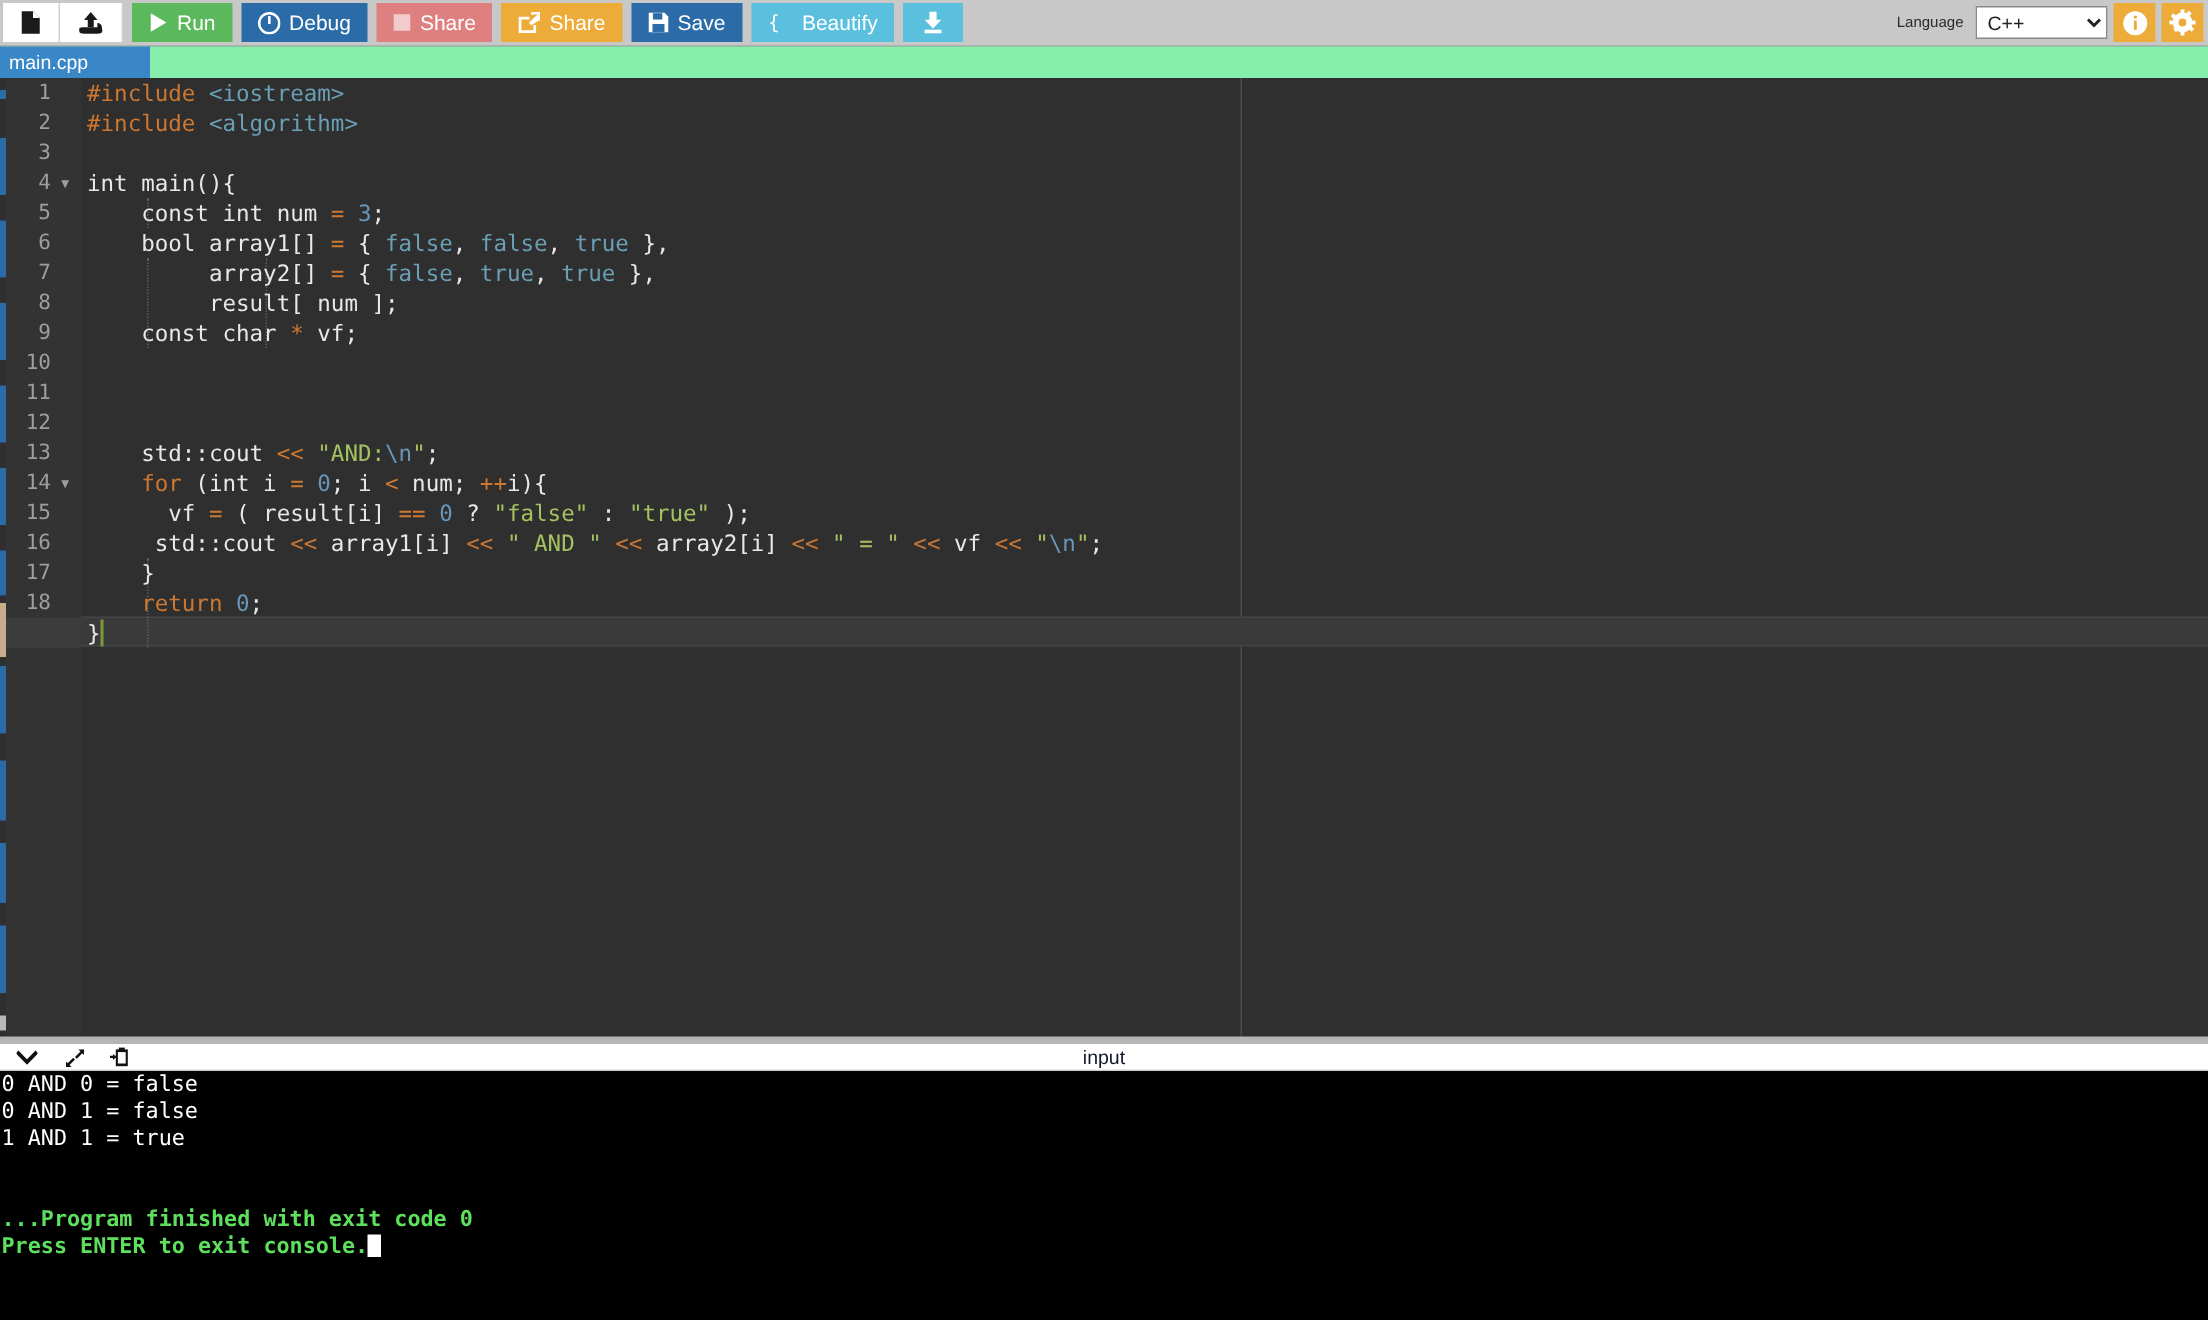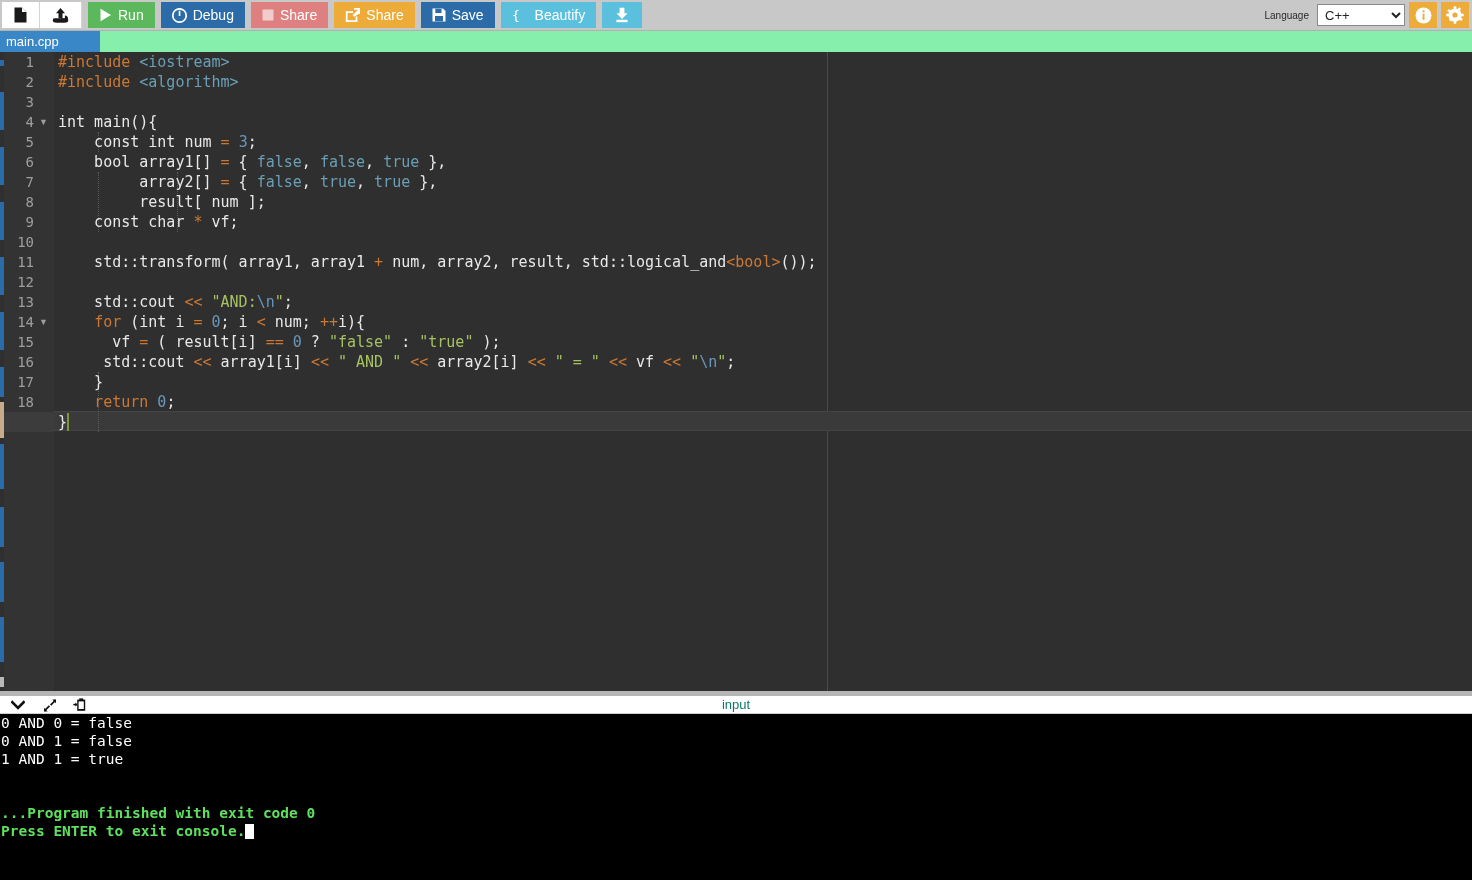--- a/index.html
+++ b/index.html
@@ -186,21 +186,21 @@
     width: 24px; height: 16px;
     display: flex; align-items: center; justify-content: center;
     cursor: pointer;
   }
   #input-label {
     position: absolute; left: 0; top: 0;
     width: 1472px; height: 18px;
     text-align: center;
     line-height: 18px;
     font-size: 13px;
-    color: #0f766e;
+    color: #0f172a;
     pointer-events: none;
   }
   #console {
     position: absolute; left: 0; top: 714px;
     width: 1472px; height: 166px;
     background: #000000;
     overflow: hidden;
     padding-left: 1px;
     cursor: text;
   }
@@ -381,21 +381,20 @@
       <div class="codeline" style="top: 0px;"><span class="t-pre">#include</span><span class="t-plain"> </span><span class="t-inc">&lt;iostream&gt;</span></div>
       <div class="codeline" style="top: 20px;"><span class="t-pre">#include</span><span class="t-plain"> </span><span class="t-inc">&lt;algorithm&gt;</span></div>
       <div class="codeline" style="top: 40px;"></div>
       <div class="codeline" style="top: 60px;"><span class="t-plain">int main(){</span></div>
       <div class="codeline" style="top: 80px;"><span class="t-plain">    const int num </span><span class="t-op">=</span><span class="t-plain"> </span><span class="t-num">3</span><span class="t-plain">;</span></div>
       <div class="codeline" style="top: 100px;"><span class="t-plain">    bool array1[] </span><span class="t-op">=</span><span class="t-plain"> { </span><span class="t-bool">false</span><span class="t-plain">, </span><span class="t-bool">false</span><span class="t-plain">, </span><span class="t-bool">true</span><span class="t-plain"> },</span></div>
       <div class="codeline" style="top: 120px;"><span class="t-plain">         array2[] </span><span class="t-op">=</span><span class="t-plain"> { </span><span class="t-bool">false</span><span class="t-plain">, </span><span class="t-bool">true</span><span class="t-plain">, </span><span class="t-bool">true</span><span class="t-plain"> },</span></div>
       <div class="codeline" style="top: 140px;"><span class="t-plain">         result[ num ];</span></div>
       <div class="codeline" style="top: 160px;"><span class="t-plain">    const char </span><span class="t-op">*</span><span class="t-plain"> vf;</span></div>
       <div class="codeline" style="top: 180px;"></div>
-      <div class="codeline" style="top: 200px;"><span class="t-plain">    std::transform( array1, array1 </span><span class="t-op">+</span><span class="t-plain"> num, array2, result, std::logical_and</span><span class="t-op">&lt;bool&gt;</span><span class="t-plain">());</span></div>
       <div class="codeline" style="top: 220px;"></div>
       <div class="codeline" style="top: 240px;"><span class="t-plain">    std::cout </span><span class="t-op">&lt;&lt;</span><span class="t-plain"> </span><span class="t-str">"AND:</span><span class="t-esc">\n</span><span class="t-str">"</span><span class="t-plain">;</span></div>
       <div class="codeline" style="top: 260px;"><span class="t-plain">    </span><span class="t-kw">for</span><span class="t-plain"> (int i </span><span class="t-op">=</span><span class="t-plain"> </span><span class="t-num">0</span><span class="t-plain">; i </span><span class="t-op">&lt;</span><span class="t-plain"> num; </span><span class="t-op">++</span><span class="t-plain">i){</span></div>
       <div class="codeline" style="top: 280px;"><span class="t-plain">      vf </span><span class="t-op">=</span><span class="t-plain"> ( result[i] </span><span class="t-op">==</span><span class="t-plain"> </span><span class="t-num">0</span><span class="t-plain"> ? </span><span class="t-str">"false"</span><span class="t-plain"> : </span><span class="t-str">"true"</span><span class="t-plain"> );</span></div>
       <div class="codeline" style="top: 300px;"><span class="t-plain">     std::cout </span><span class="t-op">&lt;&lt;</span><span class="t-plain"> array1[i] </span><span class="t-op">&lt;&lt;</span><span class="t-plain"> </span><span class="t-str">" AND "</span><span class="t-plain"> </span><span class="t-op">&lt;&lt;</span><span class="t-plain"> array2[i] </span><span class="t-op">&lt;&lt;</span><span class="t-plain"> </span><span class="t-str">" = "</span><span class="t-plain"> </span><span class="t-op">&lt;&lt;</span><span class="t-plain"> vf </span><span class="t-op">&lt;&lt;</span><span class="t-plain"> </span><span class="t-str">"</span><span class="t-esc">\n</span><span class="t-str">"</span><span class="t-plain">;</span></div>
       <div class="codeline" style="top: 320px;"><span class="t-plain">    }</span></div>
       <div class="codeline" style="top: 340px;"><span class="t-plain">    </span><span class="t-kw">return</span><span class="t-plain"> </span><span class="t-num">0</span><span class="t-plain">;</span></div>
       <div class="codeline" style="top: 360px;"><span class="t-plain">}</span></div>
       <div id="caret" style="top: 361px; left: 13px;"></div>
     </div>

